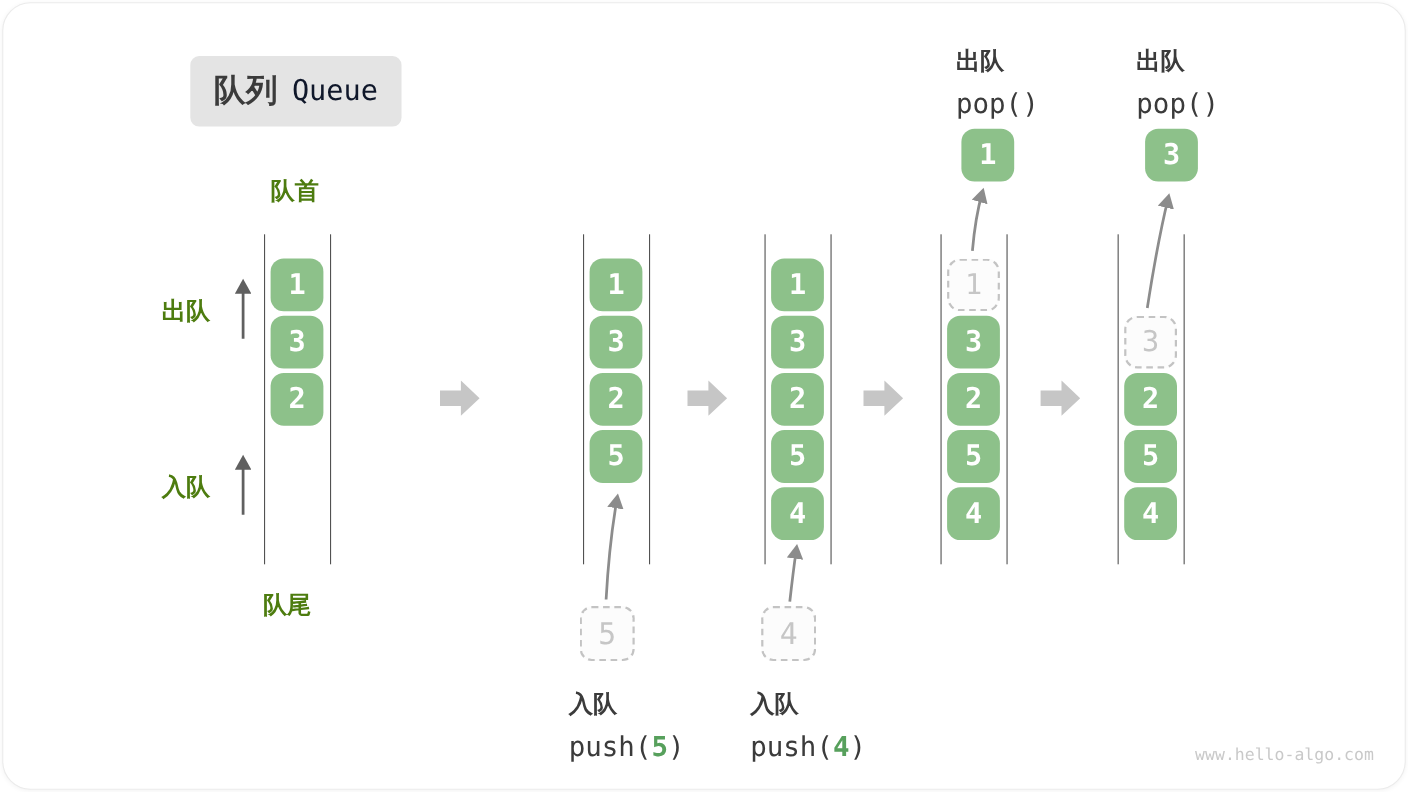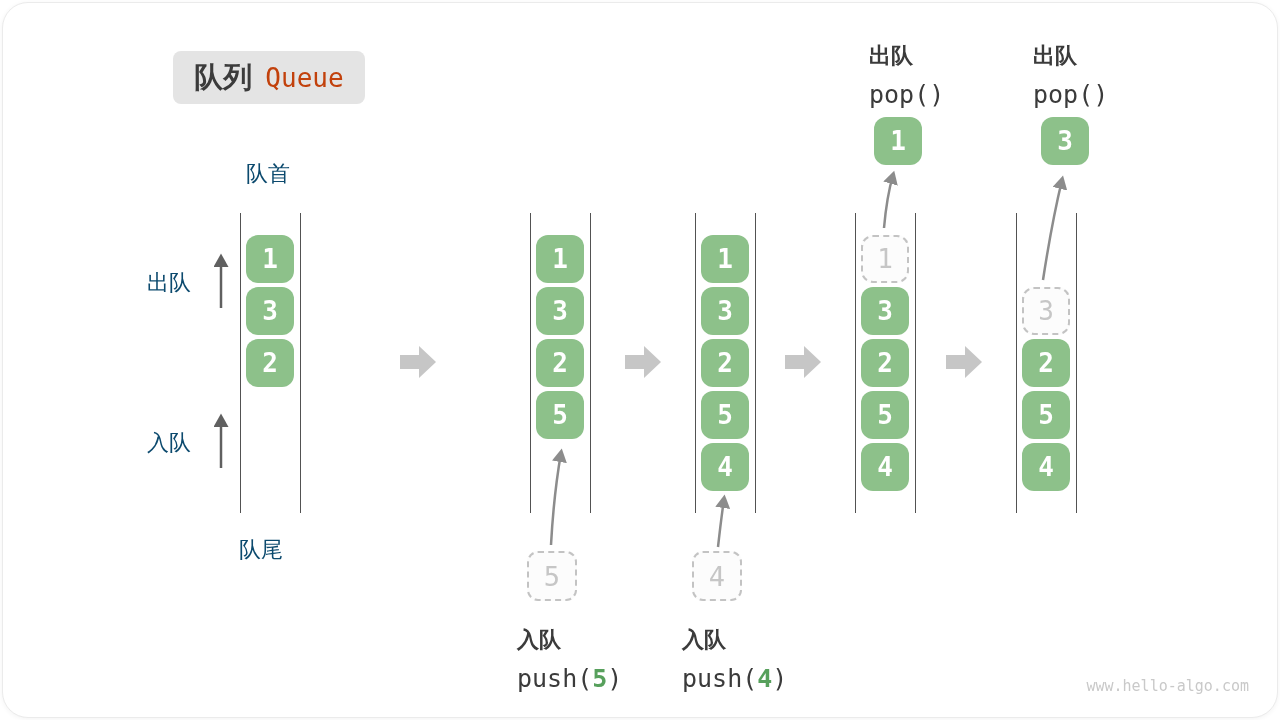--- a/index.html
+++ b/index.html
@@ -5,27 +5,27 @@
   * { margin:0; padding:0; box-sizing:border-box; }
   html,body { width:1280px; height:720px; background:#ffffff; }
   body { position:relative; overflow:hidden; font-family:"Liberation Sans", sans-serif; }
 
   .card { position:absolute; left:2px; top:2px; width:1276px; height:716px;
           background:#ffffff; border:1px solid #ebebeb; border-radius:26px;
           box-shadow:0 1px 5px rgba(0,0,0,0.05); }
 
   .overlay { position:absolute; left:0; top:0; width:1280px; height:720px; pointer-events:none; }
 
-  .title-badge { position:absolute; left:170px; top:48px; width:192px; height:53px;
+  .title-badge { position:absolute; left:170px; top:48px; width:192px; height:64px;
                  background:#e4e4e4; border-radius:8px; display:flex; align-items:center;
                  justify-content:center; gap:13px; }
   .title-zh { font-size:29px; font-weight:700; color:#3b3b3b; }
-  .title-en { font-size:26px; font-family:"DejaVu Sans Mono", monospace; color:#c2410c; }
+  .title-en { font-size:26px; font-family:"DejaVu Sans Mono", monospace; color:#0f172a; }
 
-  .lbl { position:absolute; font-size:22px; font-weight:400; color:#0c4a6e; white-space:nowrap; }
+  .lbl { position:absolute; font-size:22px; font-weight:700; color:#4d7c0f; white-space:nowrap; }
   .lbl-front   { left:243px; top:156px; }
   .lbl-rear    { left:236px; top:532px; }
   .lbl-dequeue { left:144px; top:265px; }
   .lbl-enqueue { left:144px; top:425px; }
 
   .queue { position:absolute; top:210px; height:300px; width:61px;
            border-left:1.5px solid #525252; border-right:1.5px solid #525252; }
   .cells { position:absolute; inset:0; }
 
   .cell { position:absolute; left:5px; width:48px; height:48px; border-radius:12px;

